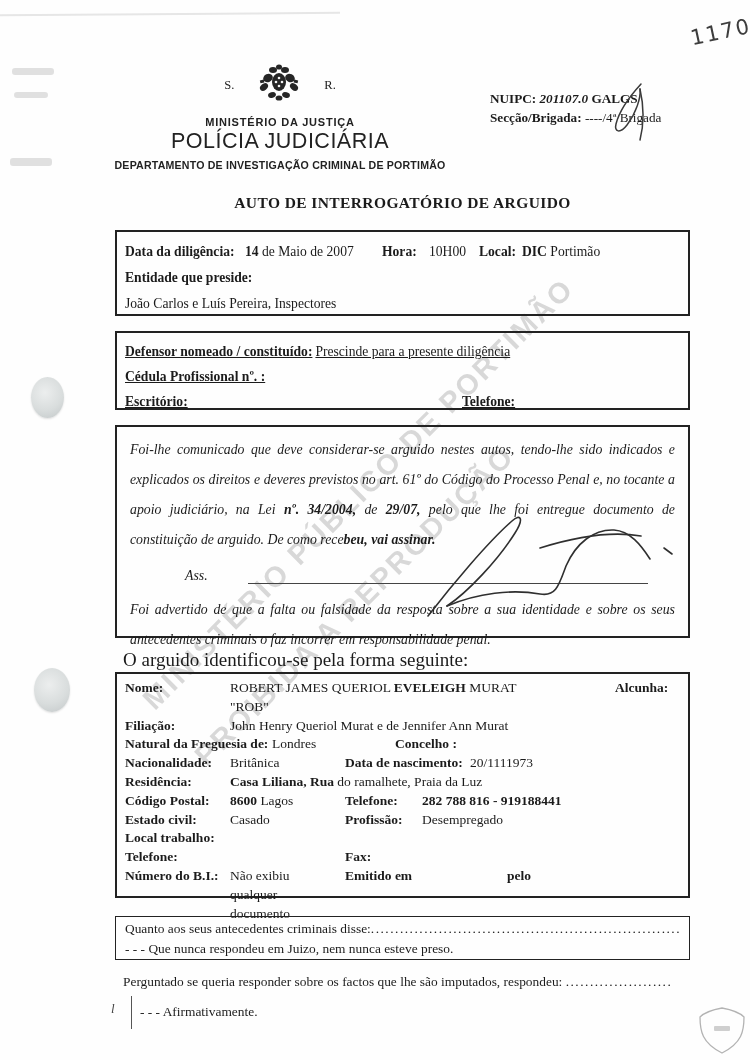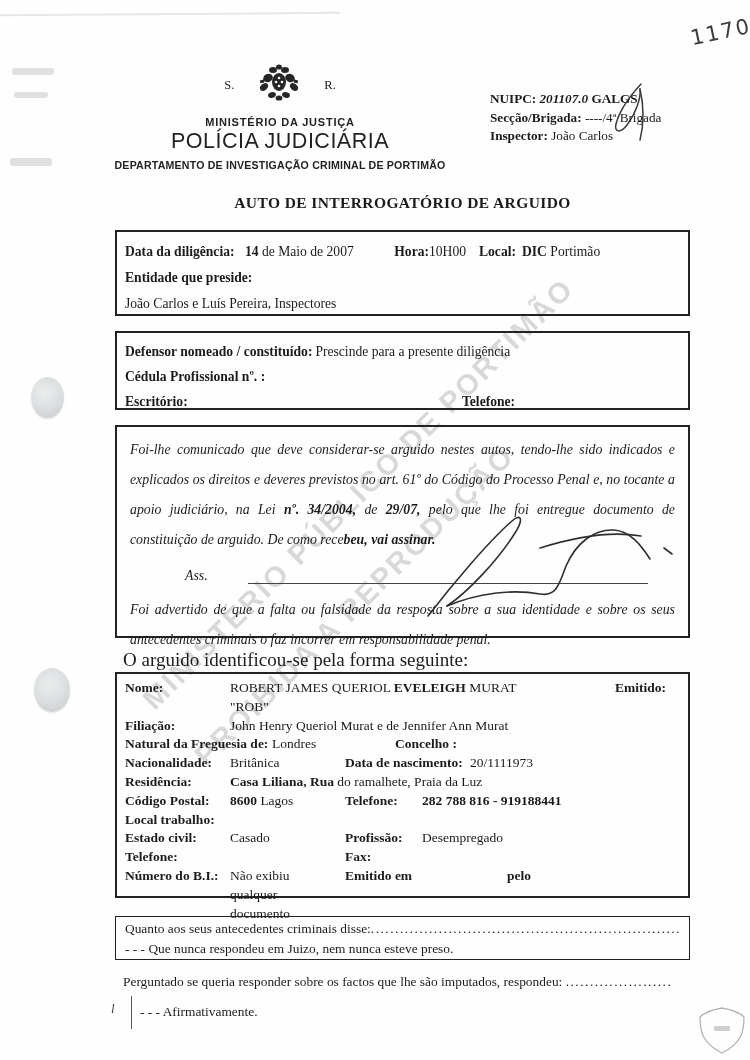--- a/index.html
+++ b/index.html
@@ -41,21 +41,21 @@
 
   .box{position:absolute;left:115px;width:575px;border:2px solid #222;box-sizing:border-box;background:transparent;z-index:2;}
 
   
   .box1{top:230px;height:86px;padding:7px 10px 0 8px;font-size:13.6px;}
   .b1row{display:flex;line-height:26px;white-space:nowrap;}
   .c{flex:none;}
 
   
   .box2{top:331px;height:79px;padding:6px 10px 0 8px;font-size:13.6px;}
-  .b2row{display:flex;line-height:25px;white-space:nowrap;}
+  .b2row{display:flex;line-height:25px;white-space:nowrap;text-decoration:underline;}
 
   
   .box3{top:425px;height:213px;padding:8px 13px 0 13px;font-size:13.8px;}
   .par{font-style:italic;text-align:justify;line-height:30px;}
   .sigrow{display:flex;align-items:flex-end;margin:7px 0 0 55px;height:22px;font-style:italic;gap:32px;}
   .sigline{width:400px;border-bottom:1.2px solid #444;height:18px;margin-left:8px;}
   .p2{margin-top:11px;}
 
   
   .intro{left:123px;top:649px;font-size:19px;z-index:2;}
@@ -127,30 +127,29 @@
       <span class="crest-sr">R.</span>
     </div>
     <div class="ministry">MINISTÉRIO DA JUSTIÇA</div>
     <div class="org">POLÍCIA JUDICIÁRIA</div>
     <div class="dept">DEPARTAMENTO DE INVESTIGAÇÃO CRIMINAL DE PORTIMÃO</div>
   </div>
 
   <div class="abs hdr-right">
     <div><span class="b">NUIPC:</span> <span class="b it">201107.0</span><span class="b"> GALGS</span></div>
     <div><span class="b">Secção/Brigada:</span><span> ----/4ª Brigada</span></div>
-    <div><span class="b">Inspector:</span><span> João Carlos</span></div>
   </div>
 
   <div class="abs title">AUTO DE INTERROGATÓRIO DE ARGUIDO</div>
 
   <div class="box box1">
     <div class="b1row">
       <span class="c b" style="width:120px;">Data da diligência:</span>
       <span class="c" style="width:137px;"><span class="b">14</span><span> de Maio de 2007</span></span>
-      <span class="c b" style="width:47px;text-align:right;">Hora:</span>
+      <span class="c b" style="width:47px;">Hora:</span>
       <span class="c" style="width:50px;">10H00</span>
       <span class="c b" style="width:43px;">Local:</span>
       <span class="c"><span class="b">DIC</span><span> Portimão</span></span>
     </div>
     <div class="b1row">
       <span class="c b">Entidade que preside:</span>
     </div>
     <div class="b1row">
       <span class="c">João Carlos e Luís Pereira, Inspectores</span>
     </div>
@@ -178,21 +177,21 @@
     </div>
     <div class="par p2">Foi advertido de que a falta ou falsidade da resposta sobre a sua identidade e sobre os seus antecedentes criminais o faz incorrer em responsabilidade penal.</div>
   </div>
 
   <div class="abs intro">O arguido identificou-se pela forma seguinte:</div>
 
   <div class="box box4">
     <div class="idrow">
       <span class="lb w105">Nome:</span>
       <span class="sp w385"><span>ROBERT JAMES QUERIOL </span><span class="b">EVELEIGH</span><span> MURAT</span></span>
-      <span class="lb">Emitido:</span>
+      <span class="lb">Alcunha:</span>
     </div>
     <div class="idrow">
       <span class="sp w105"></span>
       <span class="sp">"ROB"</span>
     </div>
     <div class="idrow">
       <span class="lb w105">Filiação:</span>
       <span class="sp">John Henry Queriol Murat e de Jennifer Ann Murat</span>
     </div>
     <div class="idrow">
@@ -210,27 +209,27 @@
       <span class="lb w105">Residência:</span>
       <span class="sp"><span class="b">Casa Liliana, Rua</span><span> do ramalhete, Praia da Luz</span></span>
     </div>
     <div class="idrow">
       <span class="lb w105">Código Postal:</span>
       <span class="sp w115"><span class="b">8600</span><span> Lagos</span></span>
       <span class="lb w77">Telefone:</span>
       <span class="sp b">282 788 816 - 919188441</span>
     </div>
     <div class="idrow">
-      <span class="lb">Local trabalho:</span>
-    </div>
-    <div class="idrow">
       <span class="lb w105">Estado civil:</span>
       <span class="sp w115">Casado</span>
       <span class="lb w77">Profissão:</span>
       <span class="sp">Desempregado</span>
+    </div>
+    <div class="idrow">
+      <span class="lb">Local trabalho:</span>
     </div>
     <div class="idrow">
       <span class="lb w105">Telefone:</span>
       <span class="sp w115"></span>
       <span class="lb">Fax:</span>
     </div>
     <div class="idrow">
       <span class="lb w105">Número do B.I.:</span>
       <span class="sp w80" style="margin-right:35px;">Não exibiu qualquer documento</span>
       <span class="lb w162">Emitido em</span>

